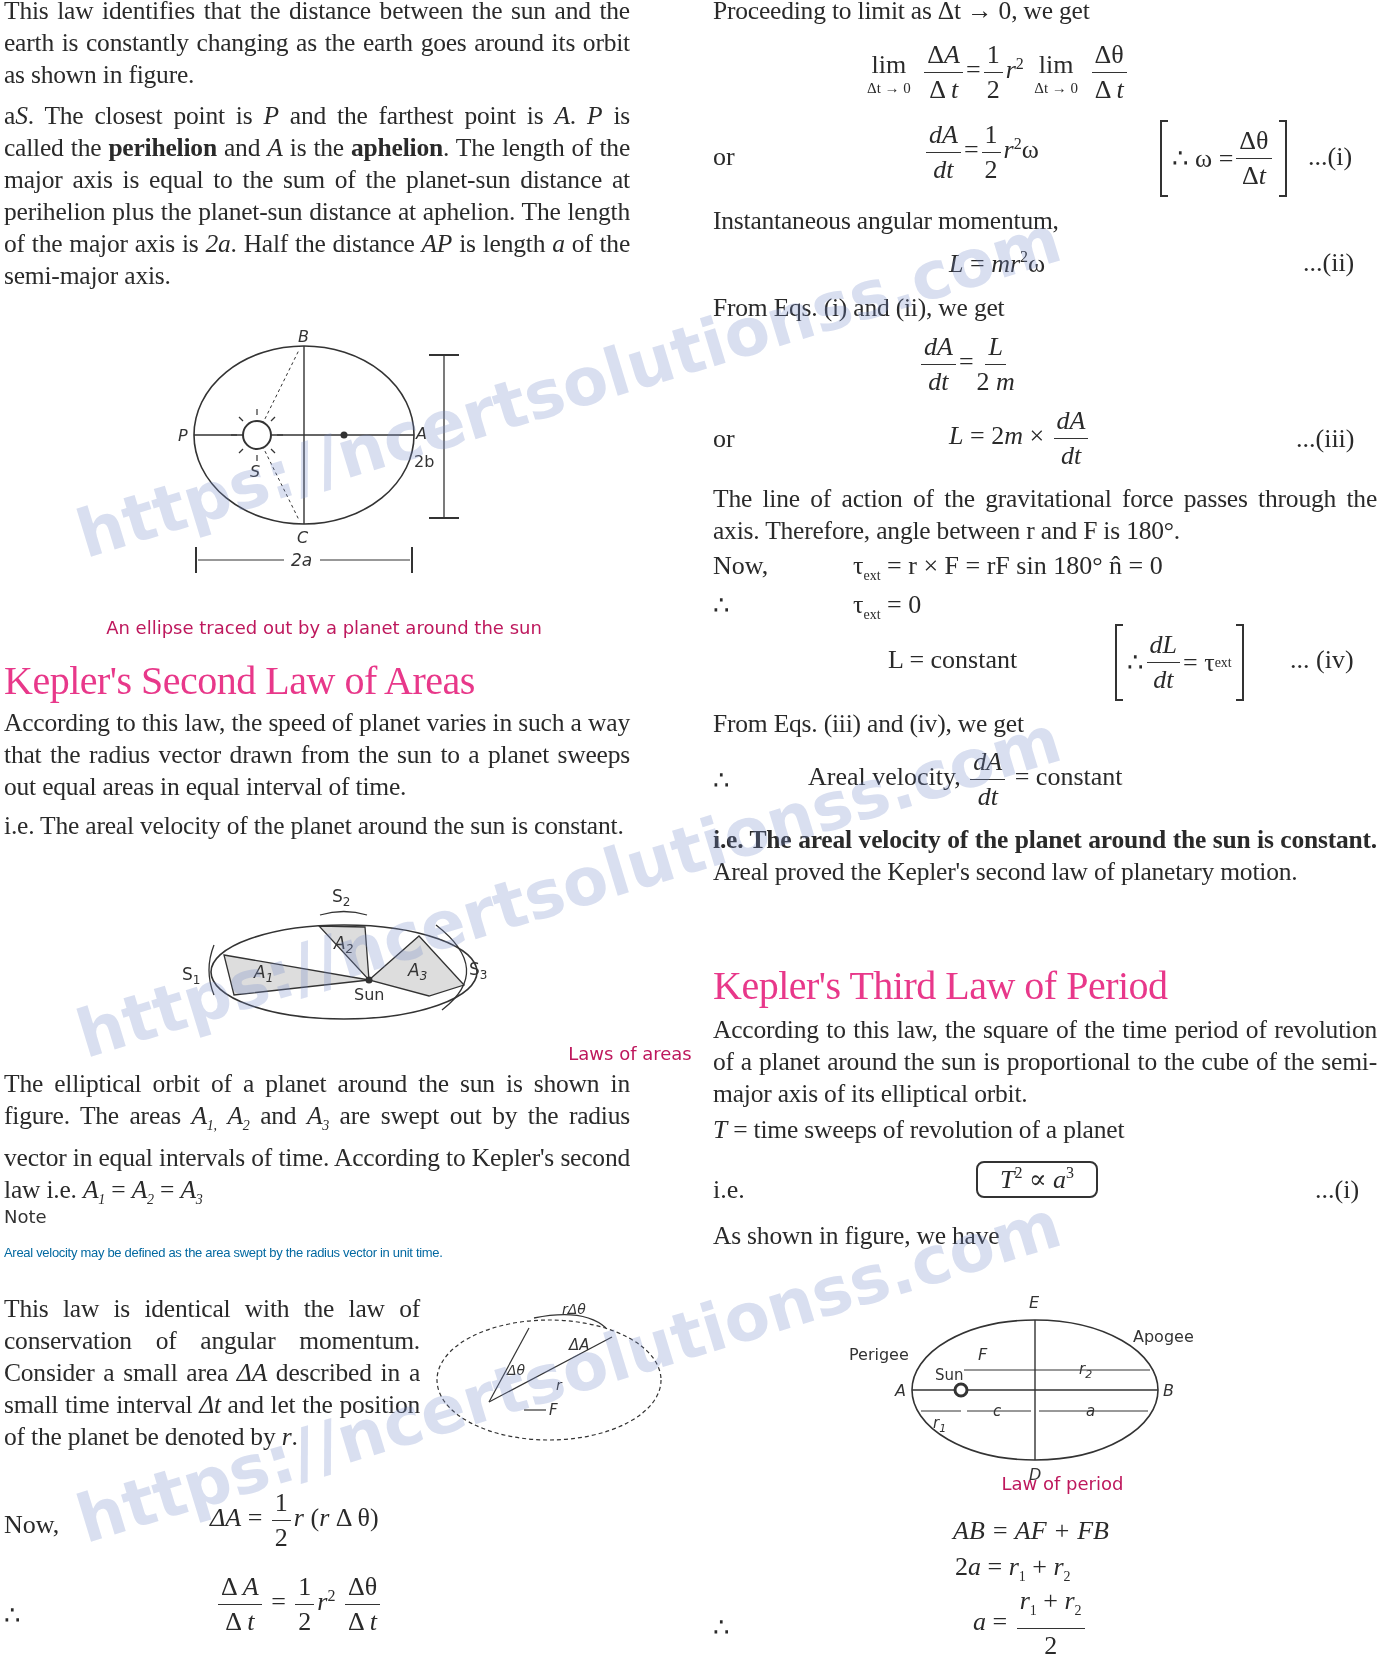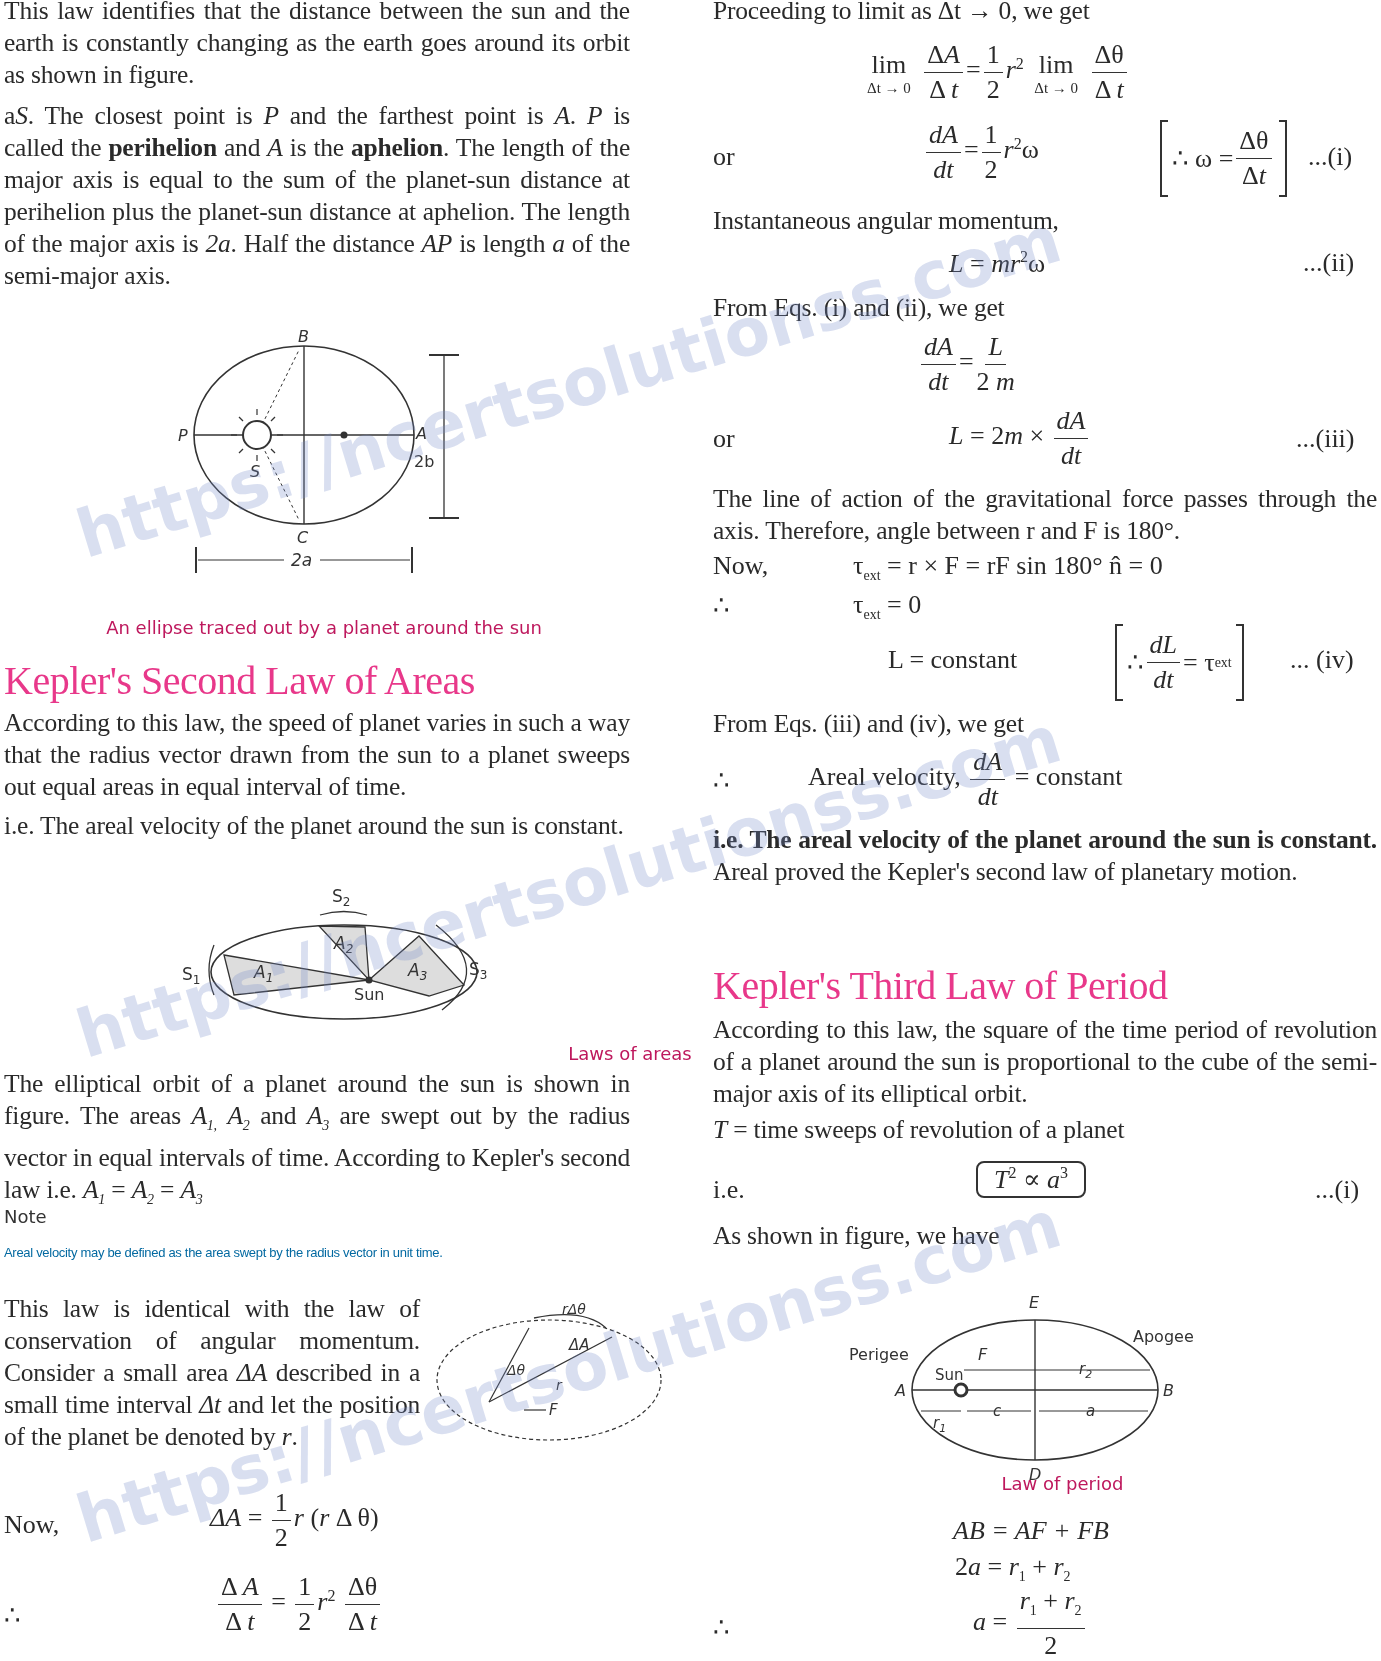--- a/index.html
+++ b/index.html
@@ -18,21 +18,21 @@
   .i { font-style:italic; }
   .frac { display:inline-flex; flex-direction:column; align-items:center; vertical-align:middle; margin:0 3px; }
   .frac > span:first-child { border-bottom:1.6px solid #333; padding:0 3px; line-height:34px; }
   .frac > span:last-child { line-height:34px; }
   .lim { display:inline-flex; flex-direction:column; align-items:center; vertical-align:middle; margin:0 4px; }
   .lim .sub { font-size:15px; line-height:16px; }
   .bracket { display:inline-flex; align-items:center; border-left:2px solid #333; border-right:2px solid #333; padding:4px 10px; position:relative; }
   .bracket::before, .bracket::after { content:""; position:absolute; width:6px; height:100%; top:0; border-top:2px solid #333; border-bottom:2px solid #333; box-sizing:border-box; }
   .bracket::before { left:0; } .bracket::after { right:0; }
   sup { font-size:16px; } sub { font-size:14px; }
-  .boxed { border:2px solid #333; border-radius:8px; padding:2px 16px; }
+  .boxed { border:2px solid #333; border-radius:8px; padding:2px 22px; }
   svg text { font-family:"DejaVu Sans","Liberation Sans",sans-serif; }
   .wm { position:absolute; font-family:"DejaVu Sans","Liberation Sans",sans-serif; font-weight:bold; font-size:66px;
         color:rgba(120,140,200,0.28); transform:rotate(-17deg); transform-origin:left top; white-space:nowrap; pointer-events:none; }
 </style>
 </head>
 <body>
 
 <div class="col left">
 
   <p class="body abs" style="top:-5px;left:0;width:626px;">This law identifies that the distance between the sun and the earth is constantly changing as the earth goes around its orbit as shown in figure.</p>

